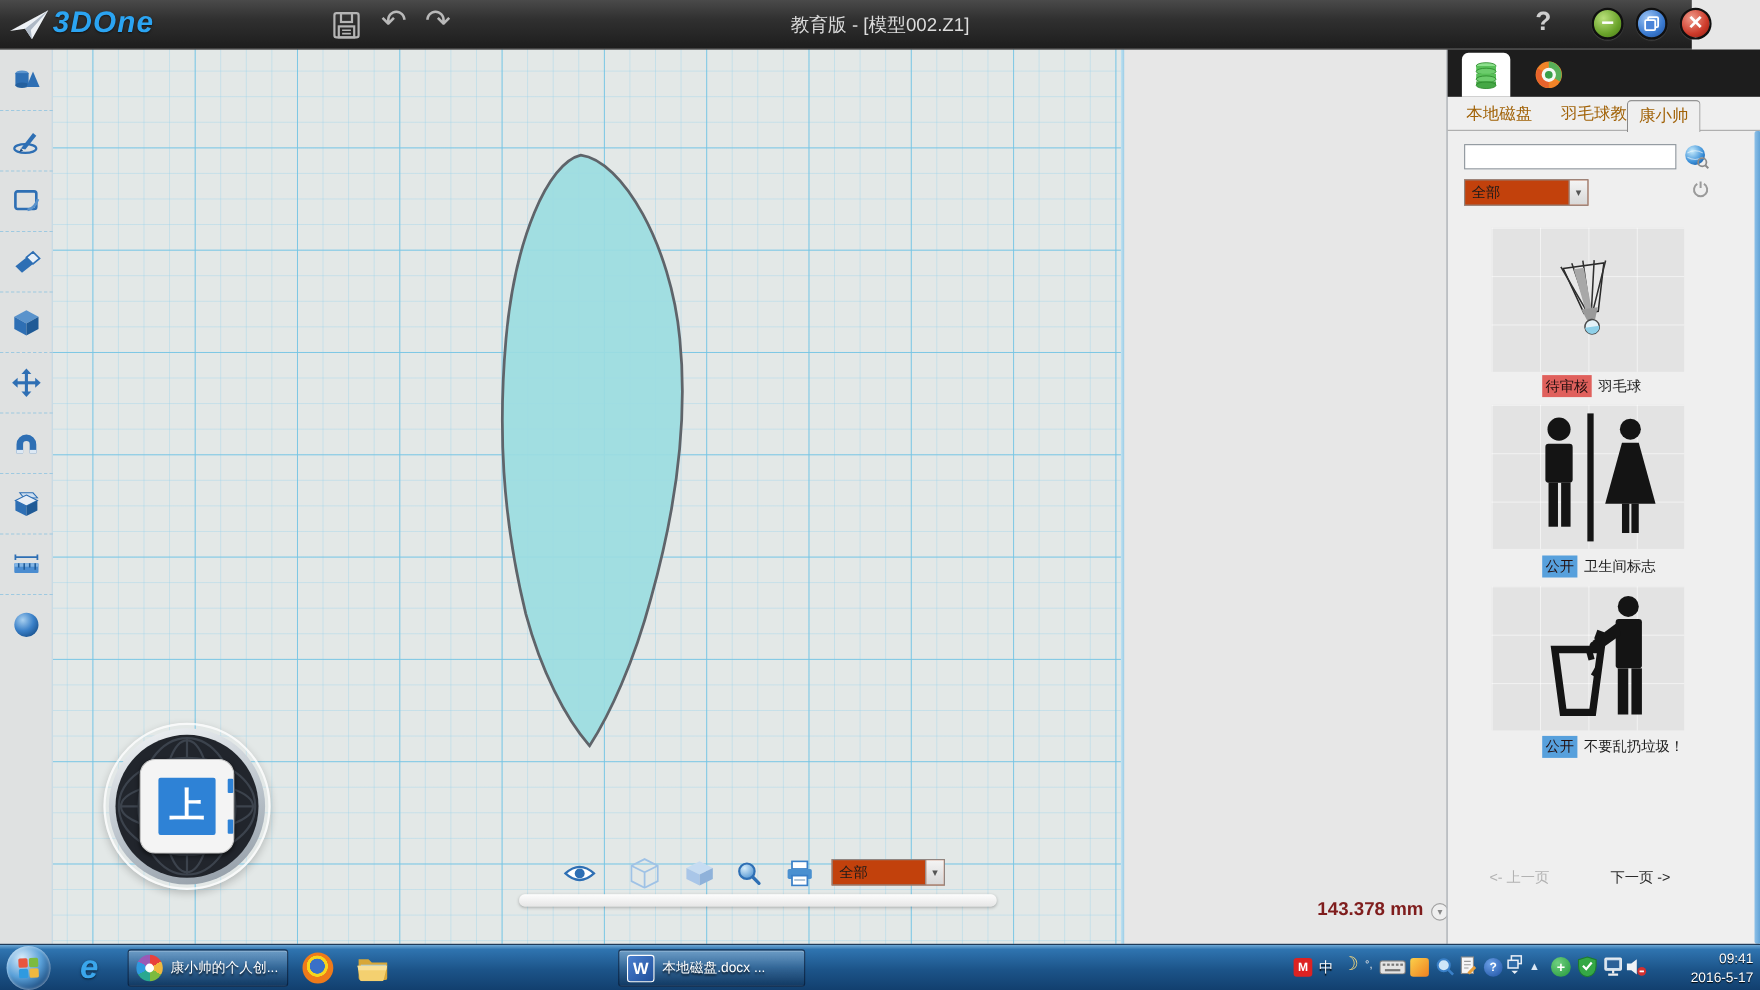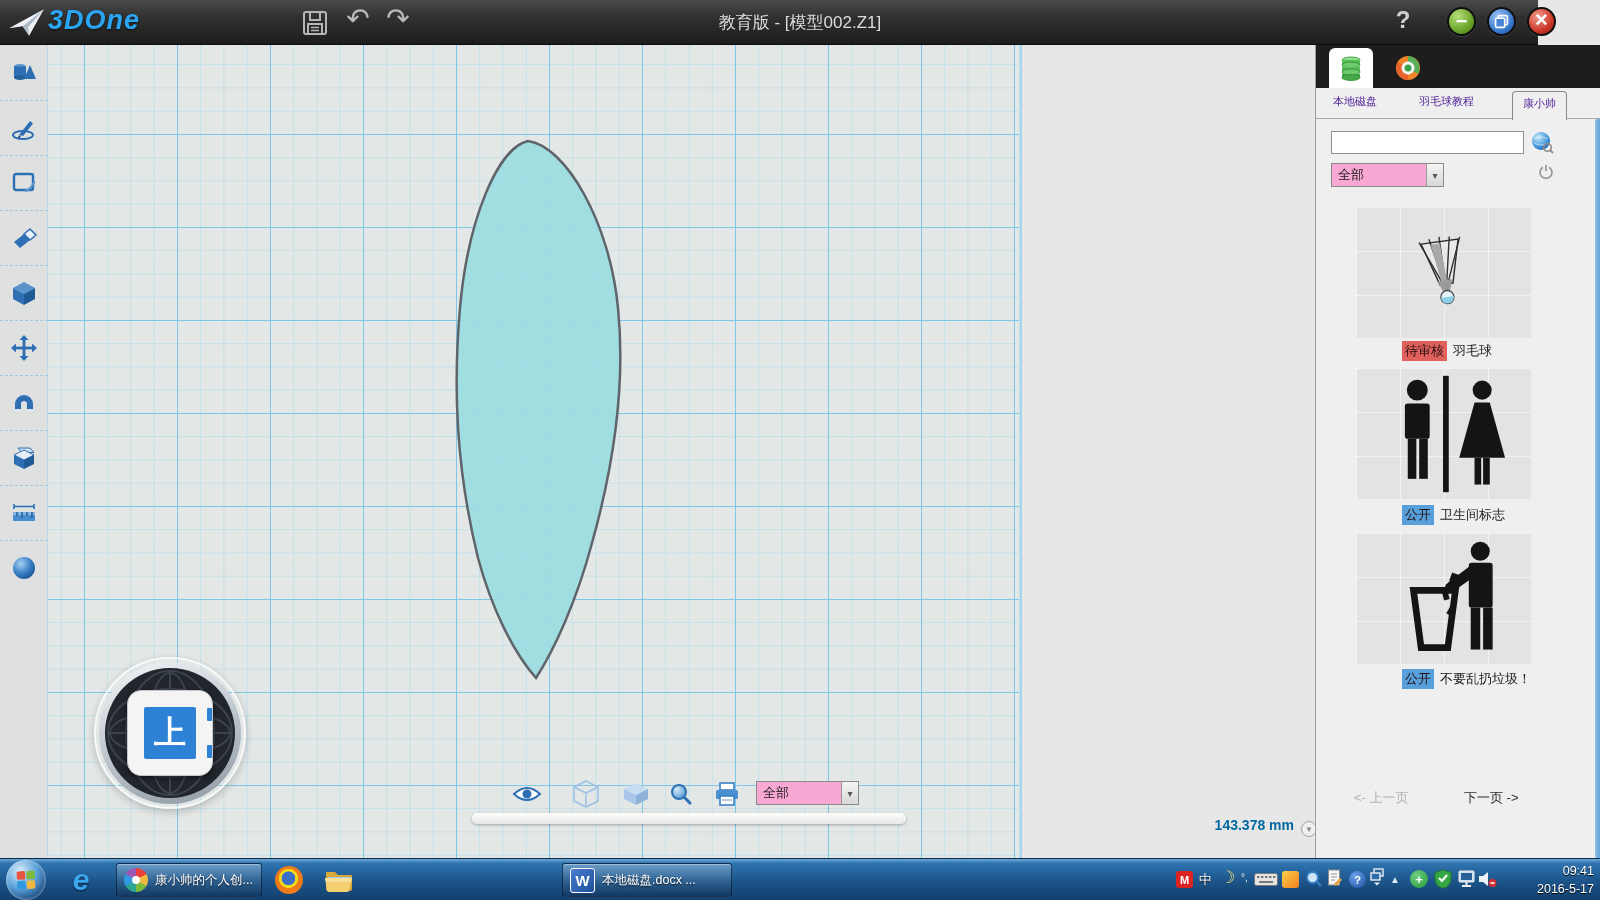--- a/index.html
+++ b/index.html
@@ -57,41 +57,41 @@
   .vc-dark { position:absolute; left:11px; top:11px; width:130px; height:130px; border-radius:50%;
     background:#21252c; overflow:hidden; }
   .vc-cube { position:absolute; left:33px; top:33px; width:86px; height:86px; background:#f4f4f4;
     border:1px solid #c6c6c6; border-radius:14px; box-shadow:0 2px 4px rgba(0,0,0,.5); }
   .vc-face { position:absolute; left:16px; top:16px; width:52px; height:52px; background:#2e82d6; border-radius:2px;
     display:flex; align-items:center; justify-content:center; color:#fff; font-size:32px; font-weight:bold; }
   .vc-sliver { position:absolute; width:5px; height:13px; background:#2e82d6; border-radius:1px; left:79px; }
 
   
   .view-tool { position:absolute; top:736px; width:34px; height:26px; display:flex; align-items:center; justify-content:center; cursor:pointer; }
-  .dropdown { position:absolute; height:24px; background:#f9a8d4; border:1px solid #8a8a8a; display:flex; align-items:center; cursor:pointer; }
+  .dropdown { position:absolute; height:24px; background:#c2410c; border:1px solid #8a8a8a; display:flex; align-items:center; cursor:pointer; }
   .dd-text { flex:1; font-size:13px; color:#1a1a1a; padding-left:6px; }
   .dd-btn { width:17px; height:100%; background:linear-gradient(#f4f4f4,#d8d8d8); border-left:1px solid #9a9a9a;
     display:flex; align-items:center; justify-content:center; font-size:10px; color:#555; }
   .bottom-bar { position:absolute; left:424px; top:768px; width:434px; height:11px; border-radius:5px;
     background:linear-gradient(#fdfdfd,#e6e6e6); box-shadow:0 1px 3px rgba(0,0,0,.3); }
-  .measure { position:absolute; left:1128px; top:772px; width:118px; text-align:right; font-size:14px; font-weight:bold; color:#0369a1; }
+  .measure { position:absolute; left:1128px; top:772px; width:118px; text-align:right; font-size:17px; font-weight:bold; color:#7f1d1d; }
   .measure-dd { position:absolute; left:1253px; top:776px; width:16px; height:16px; border-radius:50%;
     border:1px solid #a0a0a0; background:#efefef; display:flex; align-items:center; justify-content:center;
     font-size:9px; color:#888; cursor:pointer; }
   .panel-handle { position:absolute; left:1267px; top:317px; cursor:pointer; }
 
   
   .sidebar { position:absolute; left:1315px; top:45px; width:285px; height:813px; background:#efefef;
     border-left:1px solid #9aa0a6; z-index:30; }
   .tabstrip { position:absolute; left:0; top:0; width:285px; height:43px; background:#1d1d1d; }
   .tabstrip-active { position:absolute; left:13px; top:3px; width:44px; height:40px; background:#fff;
     border-radius:6px 6px 0 0; display:flex; align-items:center; justify-content:center; cursor:pointer; }
   .tabstrip-other { position:absolute; left:74px; top:7px; width:36px; height:32px; display:flex; align-items:center; justify-content:center; cursor:pointer; }
   .nav-tabs { position:absolute; left:0; top:43px; width:285px; height:31px; border-bottom:1px solid #a8a8a8; }
-  .nav-tab { position:absolute; top:6px; font-size:11px; color:#4c1d95; cursor:pointer; }
+  .nav-tab { position:absolute; top:6px; font-size:15px; color:#a16207; cursor:pointer; }
   .nav-tab.active { top:3px; height:29px; background:#efefef; border:1px solid #8a8a8a; border-bottom:none;
     border-radius:4px 4px 0 0; padding:4px 10px 0 10px; }
   .side-search { position:absolute; left:15px; top:86px; width:193px; height:23px; border:1px solid #8a9299;
     background:#fff; font-size:13px; padding:0 4px; }
   .side-globe { position:absolute; left:214px; top:85px; width:24px; height:24px; cursor:pointer; }
   .side-filter { left:15px; top:118px; width:113px; }
   .power-ico { position:absolute; left:222px; top:119px; width:16px; height:16px; cursor:pointer; }
   .card-img { position:absolute; left:40px; width:175px; height:131px; background:#e3e3e3;
     background-image:linear-gradient(to right, rgba(255,255,255,.55) 1px, transparent 1px),
                      linear-gradient(to bottom, rgba(255,255,255,.55) 1px, transparent 1px);
@@ -371,21 +371,21 @@
         <path d="M14,26 a12,12 0 0 1 -10,-18 L14,14 Z" fill="#e8632c"></path>
         <circle cx="14" cy="14" r="6.5" fill="#f4f8f4"></circle>
         <circle cx="14" cy="14" r="3.5" fill="#3aa04a"></circle>
       </svg>
     </div>
   </div>
 
   <div class="nav-tabs">
     <span class="nav-tab" style="left:17px;">本地磁盘</span>
     <span class="nav-tab" style="left:103px;">羽毛球教程</span>
-    <span class="nav-tab active" style="left:196px;">康小帅</span>
+    <span class="nav-tab active" style="left:163px;">康小帅</span>
   </div>
 
   <input class="side-search" value="" style="">
   <span class="side-globe">
     <svg width="24" height="24" viewBox="0 0 24 24">
       <defs>
           <radialGradient id="gbg" cx="35%" cy="30%" r="80%">
         <stop offset="0%" stop-color="#c8ecfc"></stop>
             <stop offset="70%" stop-color="#3a8fd8"></stop>
             <stop offset="100%" stop-color="#1a5fa8"></stop>

